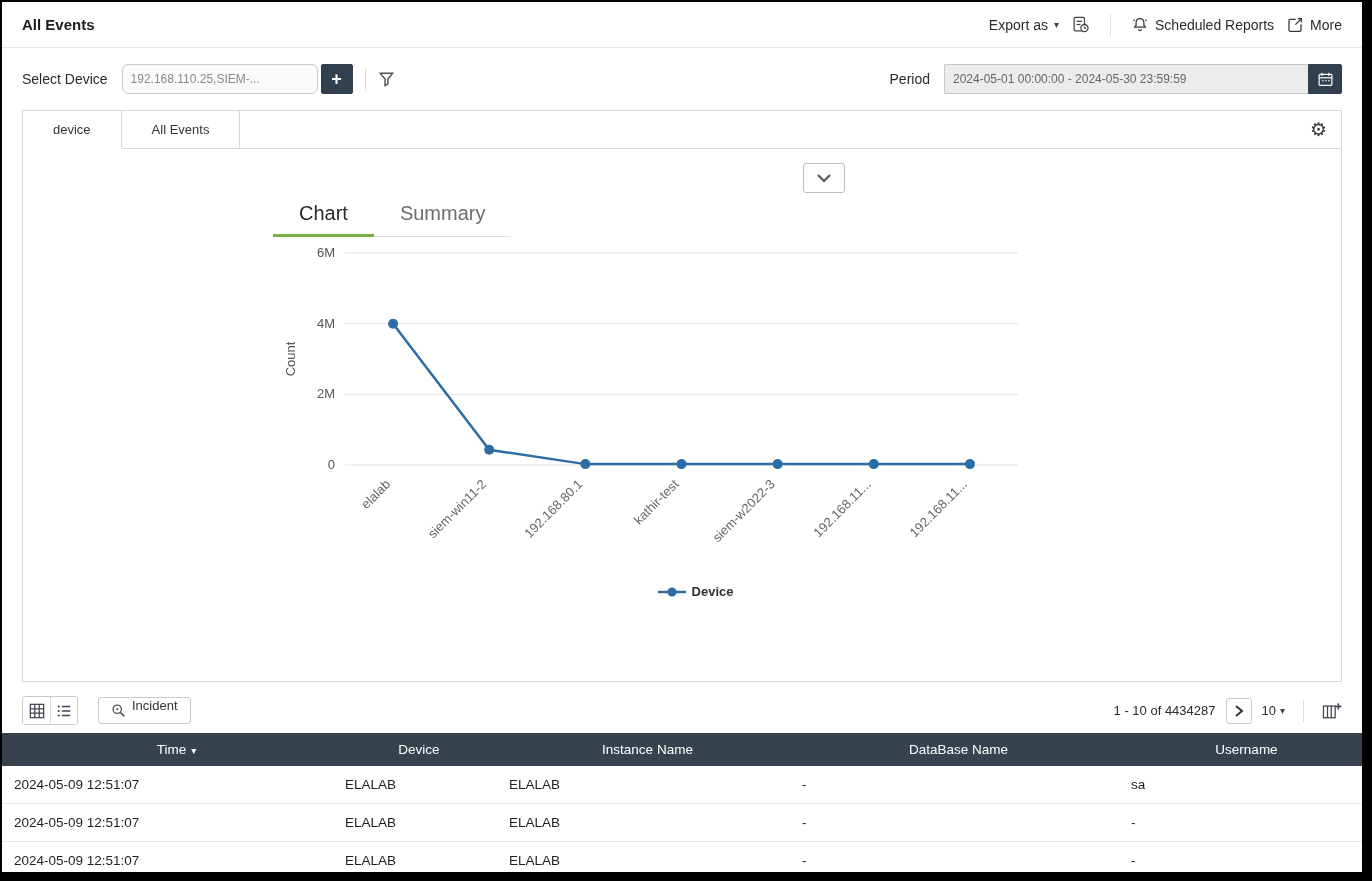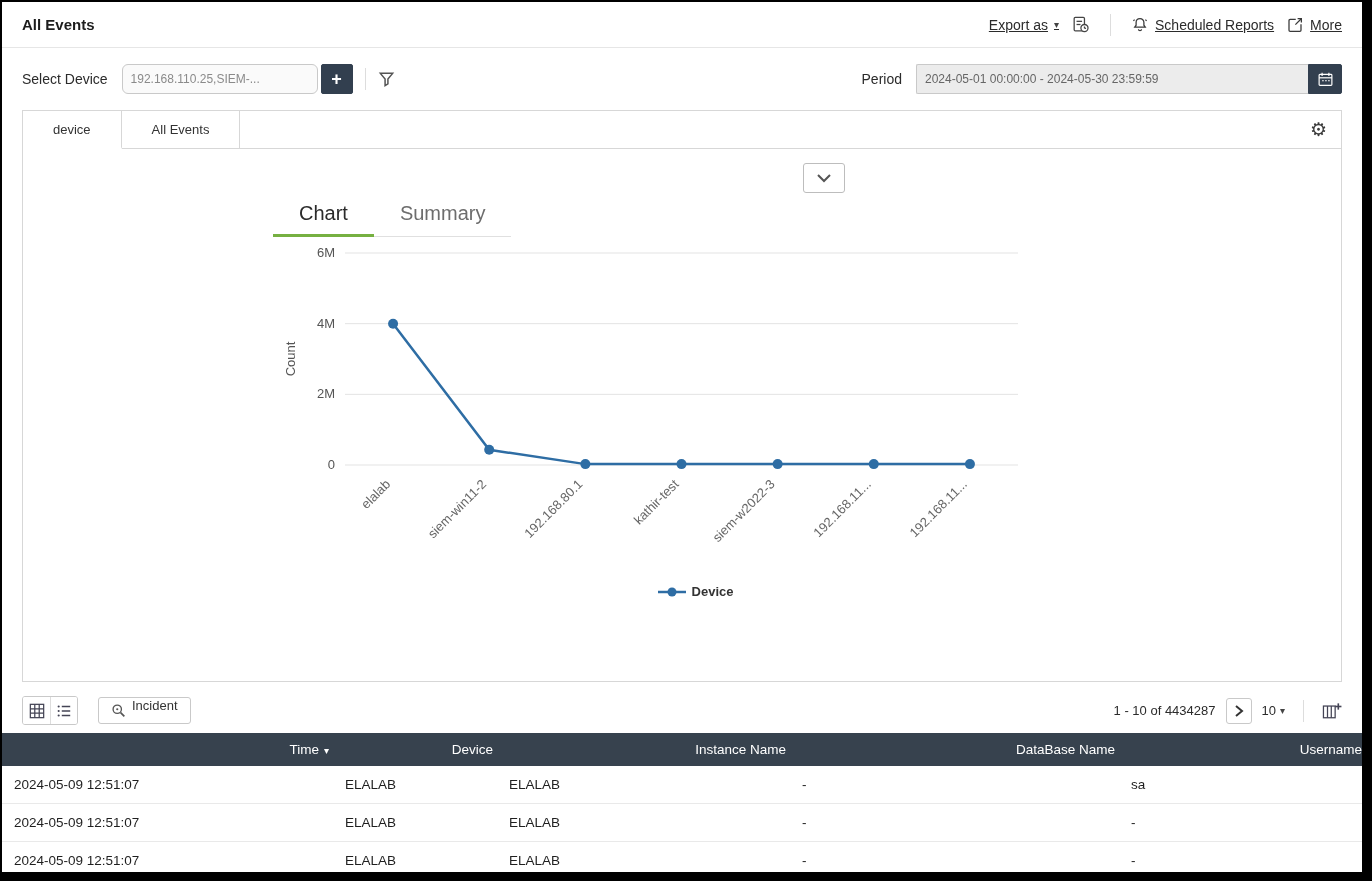--- a/index.html
+++ b/index.html
@@ -11,40 +11,40 @@
     position: absolute; top: 2px; left: 2px; width: 1360px; height: 870px;
     background: #fff; overflow: hidden; color: #222;
   }
   
   .topbar {
     height: 46px; display: flex; align-items: center;
     padding: 0 20px; border-bottom: 1px solid #e6e6e6;
   }
   .page-title { font-size: 15px; font-weight: bold; color: #1d1d1d; }
   .topbar-right { margin-left: auto; display: flex; align-items: center; gap: 12px; font-size: 14px; color: #2b2b2b; }
-  .tb-item { display: flex; align-items: center; gap: 6px; cursor: pointer; text-decoration: underline; }
+  .tb-item { display: flex; align-items: center; gap: 6px; cursor: pointer; }
   .caret { font-family: "DejaVu Sans", sans-serif; font-size: 10px; color: #444; }
   .vsep { width: 1px; height: 22px; background: #ddd; margin: 0 8px; }
   .icon { display: inline-flex; align-items: center; justify-content: center; }
   
   .filter-row { display: flex; align-items: center; padding: 16px 20px 10px 20px; }
   .flabel { font-size: 14px; color: #2b2b2b; margin-right: 14px; }
   .input-box {
     height: 30px; border: 1px solid #c9c9c9; border-radius: 6px; background: #fafafa;
     font-size: 12px; color: #8a8a8a; padding: 0 8px; font-family: "Liberation Sans", sans-serif;
   }
   .device-input { width: 196px; }
   .dark-btn {
     height: 30px; background: #323f4f; border: 1px solid #323f4f; border-radius: 2px;
     color: #fff; display: inline-flex; align-items: center; justify-content: center; cursor: pointer;
   }
   .plus-btn { width: 32px; margin-left: 3px; font-size: 18px; font-weight: bold; line-height: 1; }
   .filter-right { margin-left: auto; display: flex; align-items: center; }
   .period-group { display: flex; align-items: center; }
-  .period-input { width: 392px; background: #ececec; color: #666; border-right: none; border-radius: 2px 0 0 2px; }
+  .period-input { width: 364px; background: #ececec; color: #666; border-right: none; border-radius: 2px 0 0 2px; }
   .cal-btn { width: 34px; border-radius: 0 2px 2px 0; }
   
   .panel { margin: 6px 20px 0 20px; border: 1px solid #d7d7d7; height: 572px; background: #fff; position: relative; }
   .panel-tabs { display: flex; align-items: stretch; border-bottom: 1px solid #d7d7d7; height: 38px; }
   .tab {
     padding: 0 30px; line-height: 37px; font-size: 13px; color: #333;
     border-right: 1px solid #d7d7d7; background: #fff; cursor: pointer; white-space: nowrap;
   }
   .tab.active { border-bottom: 2px solid #fff; margin-bottom: -1px; }
   .gear-wrap { margin-left: auto; display: flex; align-items: center; padding-right: 14px; }
@@ -70,21 +70,21 @@
     margin-left: 20px; display: flex; gap: 6px; height: 27px;
     border: 1px solid #c9c9c9; border-radius: 3px; background: #fff; padding: 0 12px;
     font-size: 13px; color: #333; cursor: pointer;
   }
   .toolbar-right { margin-left: auto; display: flex; align-items: center; gap: 10px; font-size: 13px; color: #2b2b2b; text-align: right; }
   .pg-next { width: 26px; height: 26px; border: 1px solid #c9c9c9; border-radius: 3px; background: #fff; display: flex; align-items: center; justify-content: center; cursor: pointer; }
   .pagesize { display: flex; align-items: center; gap: 4px; cursor: pointer; }
   
   table.events { width: 100%; border-collapse: collapse; font-size: 13.5px; }
   table.events thead th {
-    background: #37424e; color: #fff; font-weight: normal; text-align: right;
+    background: #37424e; color: #fff; font-weight: normal; text-align: center;
     height: 33px; padding-left: 16px; white-space: nowrap; cursor: pointer;
   }
   table.events thead th:first-child { padding-left: 22px; }
   table.events td { padding: 11px 10px 11px 16px; border-bottom: 1px solid #e9e9e9; color: #1f1f1f; }
   table.events td:first-child { padding-left: 12px; }
   .sort-caret { font-family: "DejaVu Sans", sans-serif; font-size: 10px; margin-left: 5px; color: #fff; }
   svg { display: block; }
 </style>
 </head>
 <body>

